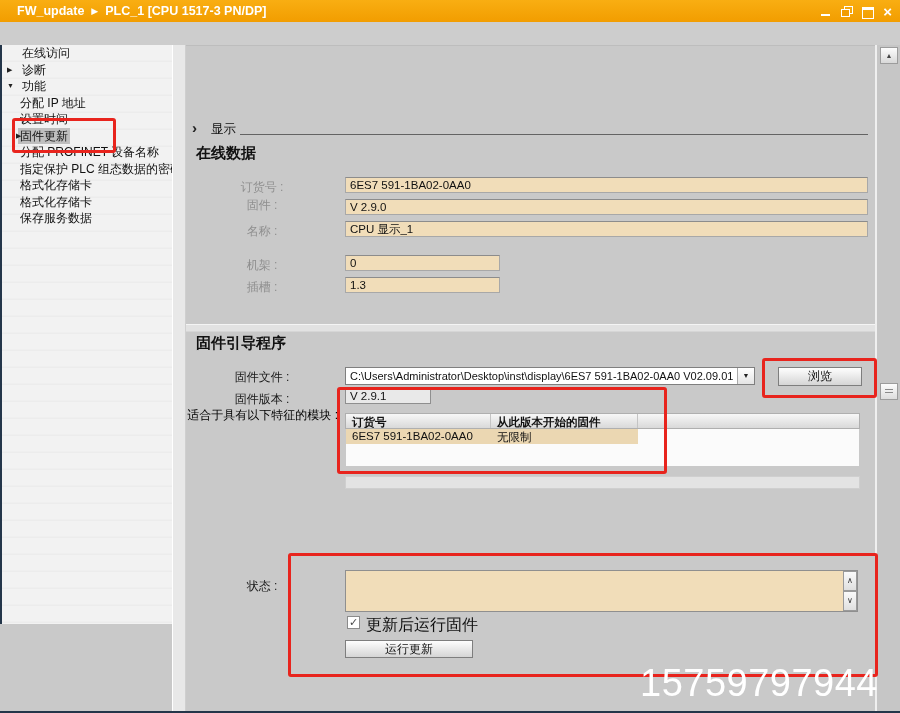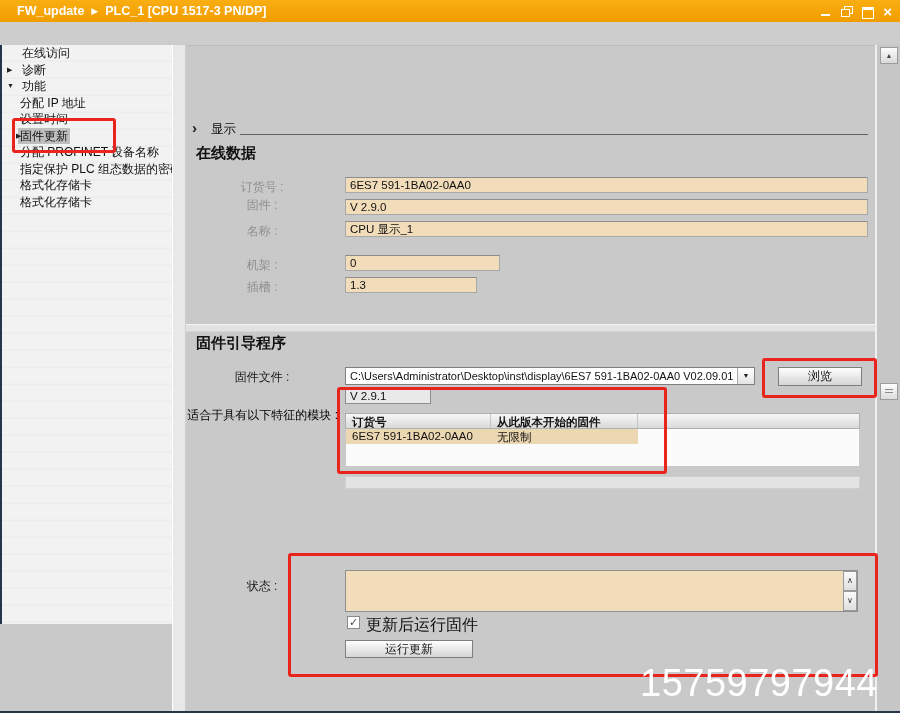--- a/index.html
+++ b/index.html
@@ -139,20 +139,21 @@
       <div class="nav-item lvl0"><span class="nav-label">在线访问</span></div>
       <div class="nav-item lvl0"><span class="tri">▶</span><span class="nav-label">诊断</span></div>
       <div class="nav-item lvl0"><span class="tri">▼</span><span class="nav-label">功能</span></div>
       <div class="nav-item lvl1"><span class="nav-label">分配 IP 地址</span></div>
       <div class="nav-item lvl1"><span class="nav-label">设置时间</span></div>
       <div class="nav-item lvl1"><span class="tri">▶</span><span class="nav-label sel">固件更新</span></div>
       <div class="nav-item lvl1"><span class="nav-label">分配 PROFINET 设备名称</span></div>
       <div class="nav-item lvl1"><span class="nav-label">指定保护 PLC 组态数据的密码</span></div>
       <div class="nav-item lvl1"><span class="nav-label">格式化存储卡</span></div>
       <div class="nav-item lvl1"><span class="nav-label">格式化存储卡</span></div>
+      <div class="nav-item lvl1"><span class="nav-label">保存服务数据</span></div>
     </div>
   <div class="sidebar-scroll"></div>
 
   <div class="vscroll">
     <div class="vs-btn">▲</div>
     <div class="vs-thumb"></div>
   </div>
 
   <div class="disp-chevron">›</div>
   <div class="disp-label">显示</div>
@@ -166,33 +167,34 @@
   <div class="flabel" style="top:197px;">固件 :</div>
   <div class="field" style="top:199px;width:523px;">V 2.9.0</div>
 
   <div class="flabel" style="top:223px;">名称 :</div>
   <div class="field" style="top:221px;width:523px;">CPU 显示_1</div>
 
   <div class="flabel" style="top:257px;">机架 :</div>
   <div class="field" style="top:255px;width:155px;">0</div>
 
   <div class="flabel" style="top:279px;">插槽 :</div>
-  <div class="field" style="top:277px;width:132px;">1.3</div>
+  <div class="field" style="top:277px;width:155px;">1.3</div>
 
   <div class="divider"></div>
 
   <div class="sec-title" style="top:334px;">固件引导程序</div>
 
   <div class="flabel dark" style="top:369px;">固件文件 :</div>
   <div class="combo">
     <span class="combo-text">C:\Users\Administrator\Desktop\inst\display\6ES7 591-1BA02-0AA0 V02.09.01.upd</span>
     <span class="combo-btn">▼</span>
   </div>
   <div class="btn btn-browse">浏览</div>
 
+  <div class="flabel dark" style="top:391px;">固件版本 :</div>
   <div class="ver-field">V 2.9.1</div>
 
   <div class="suit-label">适合于具有以下特征的模块 :</div>
   <div class="tbl-header">
       <div class="th c1">订货号</div>
       <div class="th c2">从此版本开始的固件</div>
       <div class="th c3"></div>
     </div>
   <div class="tbl-body">
       <div class="trow">

